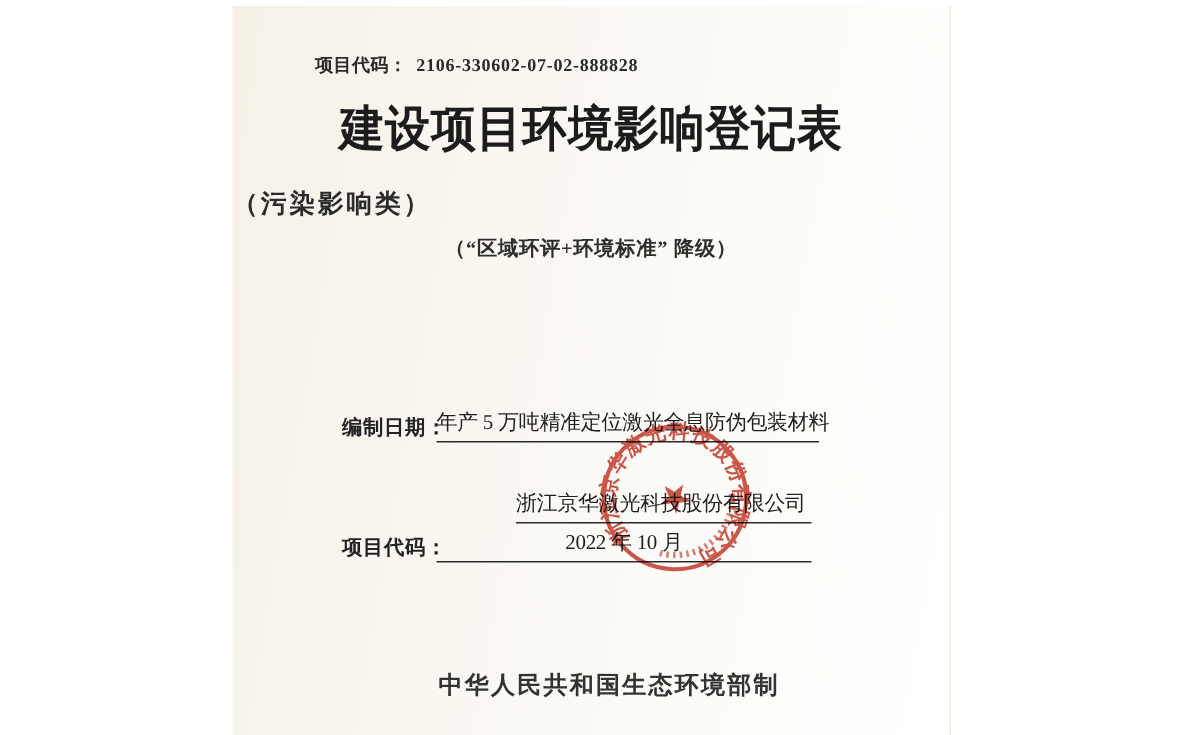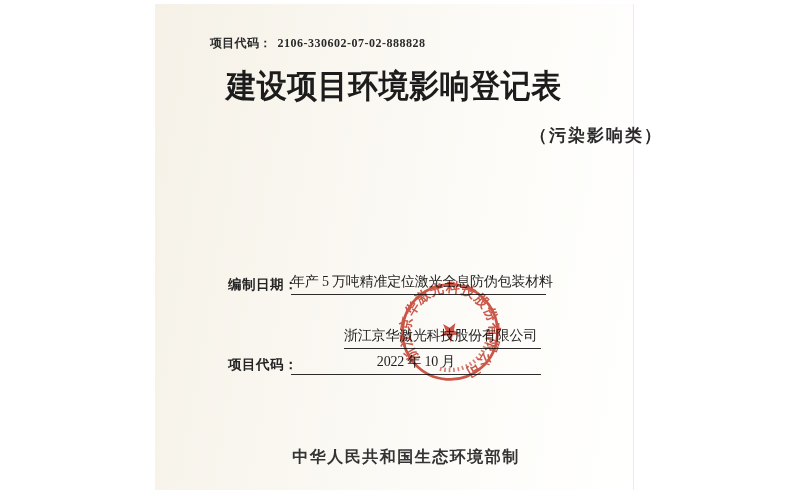--- a/index.html
+++ b/index.html
@@ -21,22 +21,22 @@
   }
   .project-code .code-val{margin-left:6px;letter-spacing:.5px;}
   .title{
     position:absolute;left:0;top:62px;width:100%;margin:0;
     text-align:center;
     font-family:"Liberation Sans","DejaVu Sans",sans-serif;
     font-size:30px;font-weight:900;color:#1c1c1c;
     letter-spacing:.5px;transform:scaleY(1.08);
   }
   .sub1{
-    position:absolute;left:0;top:120px;width:100%;text-align:right;
-    font-size:17px;font-weight:600;color:#2b2b2b;letter-spacing:2px;padding-left:30px;
+    position:absolute;left:0;top:120px;width:100%;text-align:left;
+    font-size:17px;font-weight:600;color:#2b2b2b;letter-spacing:2px;
   }
   .sub2{
     position:absolute;left:0;top:153px;width:100%;text-align:center;
     font-size:13.5px;font-weight:600;color:#2e2e2e;letter-spacing:.5px;
   }
   .lbl{
     position:absolute;font-size:13.5px;font-weight:700;color:#232323;
     letter-spacing:.5px;white-space:nowrap;
   }
   .val{
@@ -72,20 +72,21 @@
 <div class="stage">
   <div class="paper">
 
     <div class="project-code">
       <span>项目代码：</span><span class="code-val">2106-330602-07-02-888828</span>
     </div>
 
     <h1 class="title">建设项目环境影响登记表</h1>
 
     <div class="sub1">（污染影响类）</div>
+    <div class="sub2">（“区域环评+环境标准” 降级）</div>
 
     <div class="lbl lbl-r1">编制日期：</div>
     <div class="val val-r1">年产 5 万吨精准定位激光全息防伪包装材料</div>
 
     <div class="val val-r3">浙江京华激光科技股份有限公司</div>
 
     <div class="lbl lbl-r4">项目代码：</div>
     <div class="val val-r4 center">2022 年 10 月</div>
 
     <svg class="seal" viewBox="0 0 110 110" aria-hidden="true">

